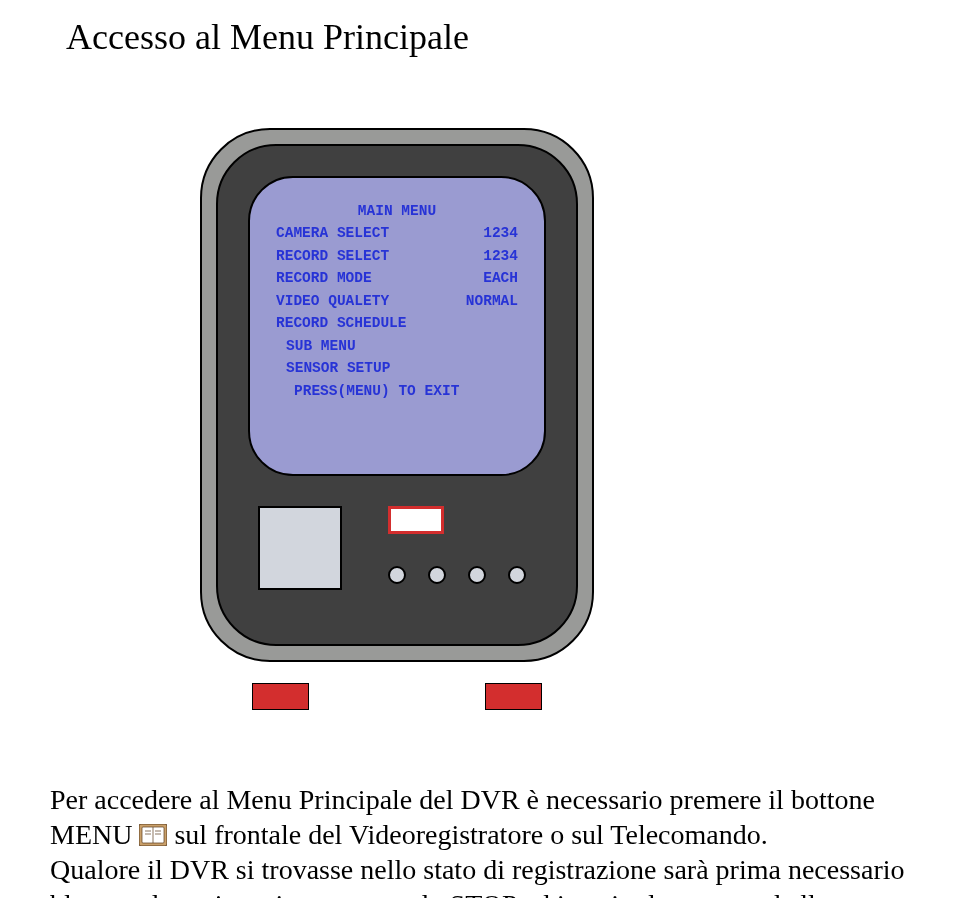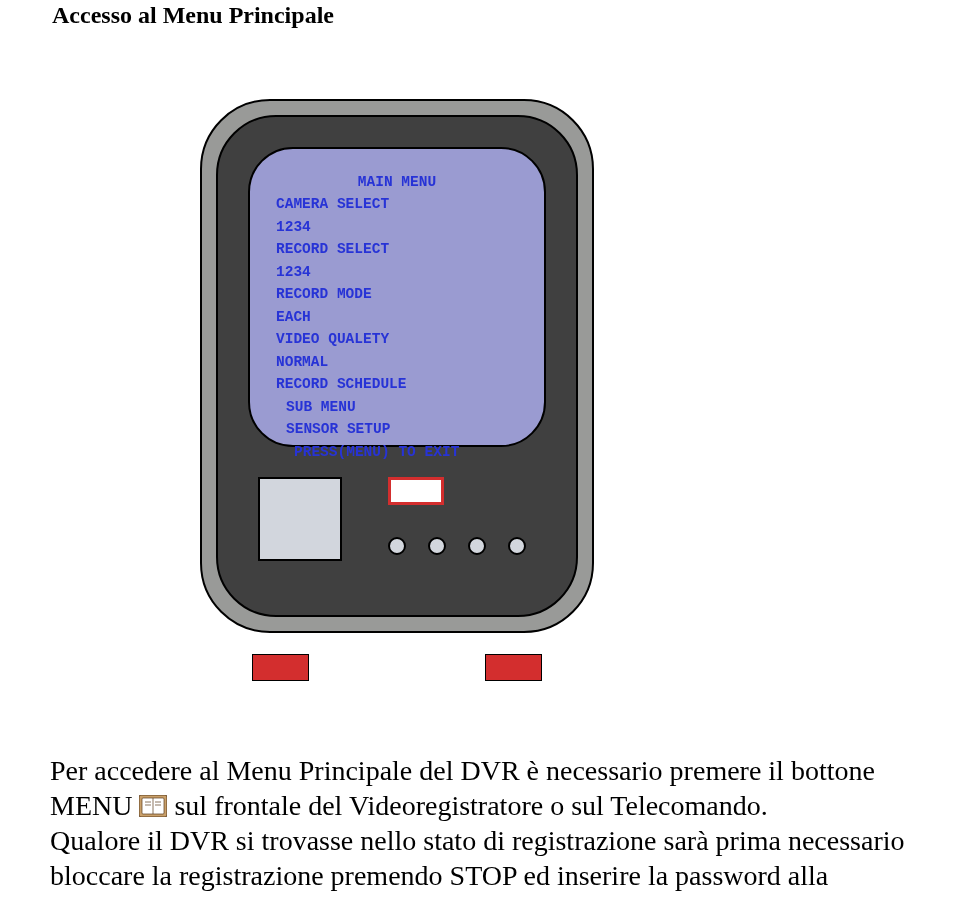--- a/index.html
+++ b/index.html
@@ -7,23 +7,23 @@
     padding: 0;
     width: 960px;
     font-family: "Times New Roman", Times, serif;
     background: #fff;
     color: #000;
   }
   .page {
     padding: 0 50px 40px 50px;
   }
   h1.title {
-    font-size: 24px;
-    font-weight: bold;
-    margin: 2px;
+    font-size: 36px;
+    font-weight: normal;
+    margin: 16px;
     padding: 0;
   }
   .monitor-wrap {
     margin: 70px 0 0 150px;
     width: 440px;
   }
   .monitor-outer {
     position: relative;
     width: 390px;
     height: 530px;
@@ -53,21 +53,21 @@
     box-sizing: border-box;
     padding: 22px 26px;
     font-family: "Courier New", Courier, monospace;
     font-size: 14.5px;
     font-weight: bold;
     color: #2733d6;
     line-height: 1.55;
     white-space: nowrap;
   }
   .screen .center { text-align: center; }
-  .screen .row { display: flex; flex-direction: column; }
+  .screen .row { display: flex; }
   .screen .row .lbl { }
   .screen .row .gap { flex: 1; }
   .screen .indent { padding-left: 10px; }
   .screen .indent2 { padding-left: 18px; }
   .screen .orange { color: #fb7b0b; }
   .panel-area {
     position: absolute;
     left: 30px;
     right: 30px;
     top: 350px;

